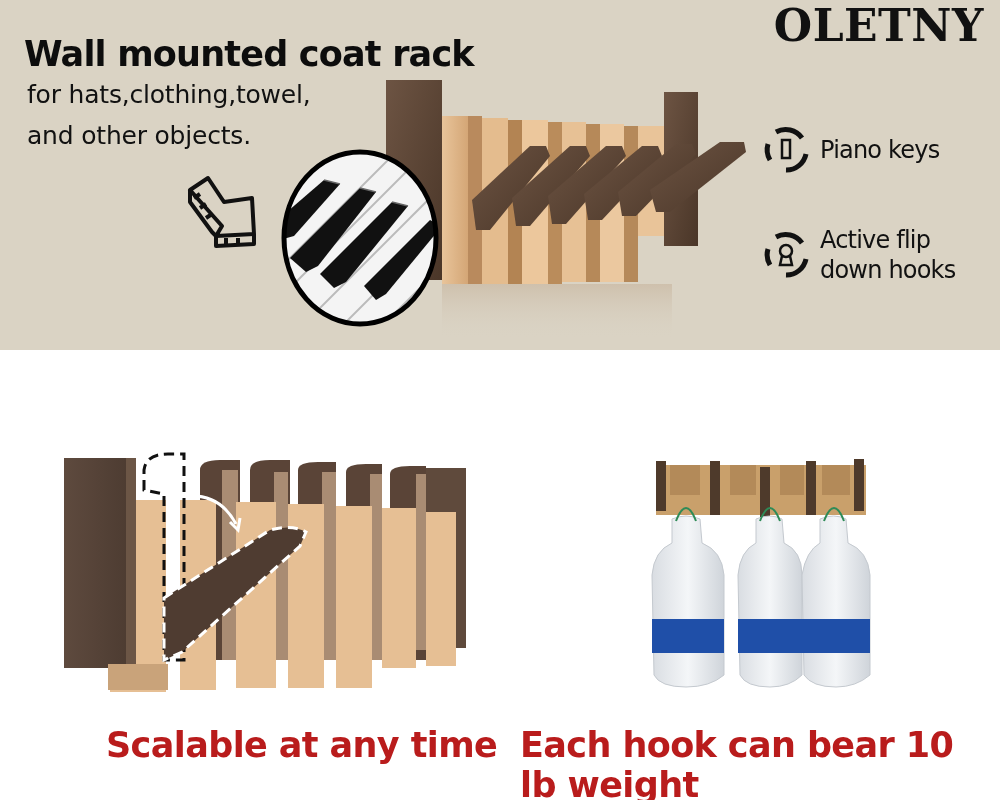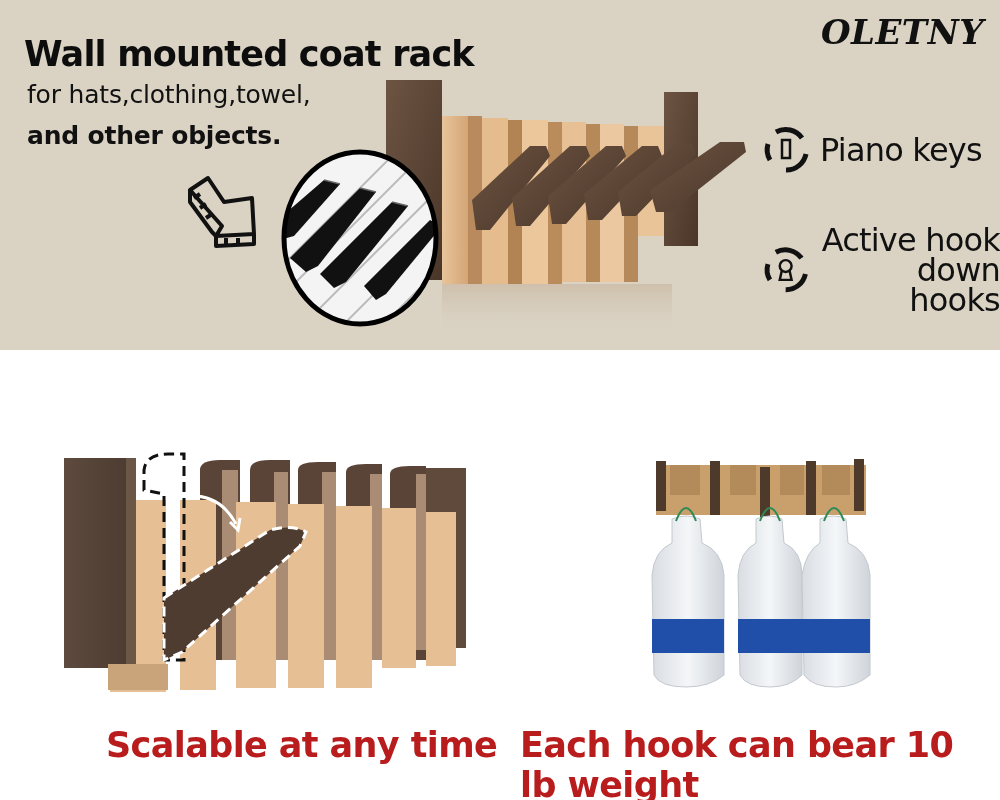--- a/index.html
+++ b/index.html
@@ -4,29 +4,29 @@
 <style>
   * { box-sizing: border-box; margin: 0; padding: 0; }
   html, body { width: 1000px; height: 800px; overflow: hidden; background: #ffffff; }
   body { position: relative; font-family: "DejaVu Sans", sans-serif; color: #111; }
 
   .banner { position: absolute; left: 0; top: 0; width: 1000px; height: 350px; background: #dad3c4; }
 
   .headline { position: absolute; left: 24px; top: 34px; font-size: 35px; font-weight: bold; letter-spacing: -0.8px; color: #0d0d0d; }
   .subline { position: absolute; left: 27px; font-size: 25px; color: #111; letter-spacing: -0.2px; }
   .subline.l1 { top: 80px; }
-  .subline.l2 { top: 121px; font-weight: bold; }
-
-  .brand { position: absolute; right: 16px; top: 12px; font-family: "DejaVu Serif", serif; font-weight: bold; font-size: 34px; letter-spacing: 0.5px; color: #111; font-style: italic; }
+  .subline.l2 { top: 121px; }
+
+  .brand { position: absolute; right: 16px; top: 0; font-family: "DejaVu Serif", serif; font-weight: bold; font-size: 44px; letter-spacing: 0.5px; color: #111; }
 
   .feature { position: absolute; left: 762px; display: flex; align-items: center; }
   .feature.f1 { top: 124px; }
   .feature.f2 { top: 225px; }
   .feature .ficon { width: 48px; height: 52px; margin-right: 10px; }
-  .feature .ftext { font-size: 32px; line-height: 30px; letter-spacing: -0.8px; color: #111; text-align: right; }
+  .feature .ftext { font-size: 24px; line-height: 30px; letter-spacing: -0.8px; color: #111; }
 
   .arrow-icon { position: absolute; left: 182px; top: 168px; width: 88px; height: 84px; }
   .piano-lens { position: absolute; left: 280px; top: 148px; width: 160px; height: 180px; }
   .rack-top { position: absolute; left: 380px; top: 80px; width: 380px; height: 260px; }
 
   .product-left { position: absolute; left: 60px; top: 450px; width: 420px; height: 250px; }
   .product-right { position: absolute; left: 650px; top: 455px; width: 230px; height: 235px; }
 
   .caption { position: absolute; top: 725px; font-size: 35px; font-weight: bold; color: #b91c1c; letter-spacing: -0.6px; }
   .caption.c1 { left: 106px; }
@@ -144,21 +144,21 @@
       <path d="M14 8 A20 20 0 0 1 40 14"></path>
       <path d="M44 30 A20 20 0 0 1 24 46"></path>
       <path d="M8 36 A20 20 0 0 1 6 20"></path>
     </g>
     <g fill="none" stroke="#111" stroke-width="2.5">
       <circle cx="24" cy="22" r="6"></circle>
       <path d="M20 27 L18 36 L30 36 L28 27"></path>
     </g>
   </svg>
   <div class="ftext">
-    <div>Active hook</div>
+    <div>Active flip</div>
     <div>down hooks</div>
   </div>
 </div>
 
 <svg class="product-left" viewBox="0 0 420 250">
   <defs>
     <linearGradient id="walnut2" x1="0" x2="1">
       <stop offset="0" stop-color="#5e4a3e"></stop>
       <stop offset="1" stop-color="#4b3a30"></stop>
     </linearGradient>

